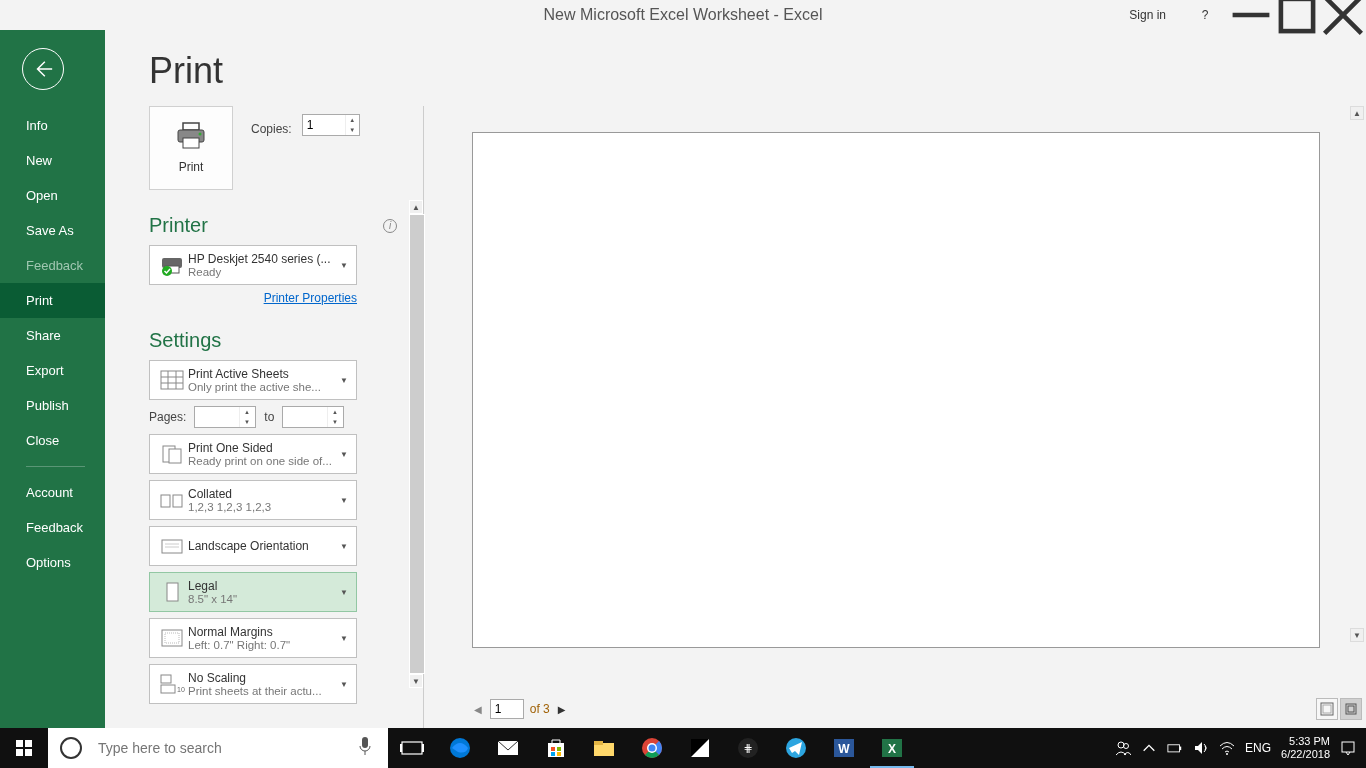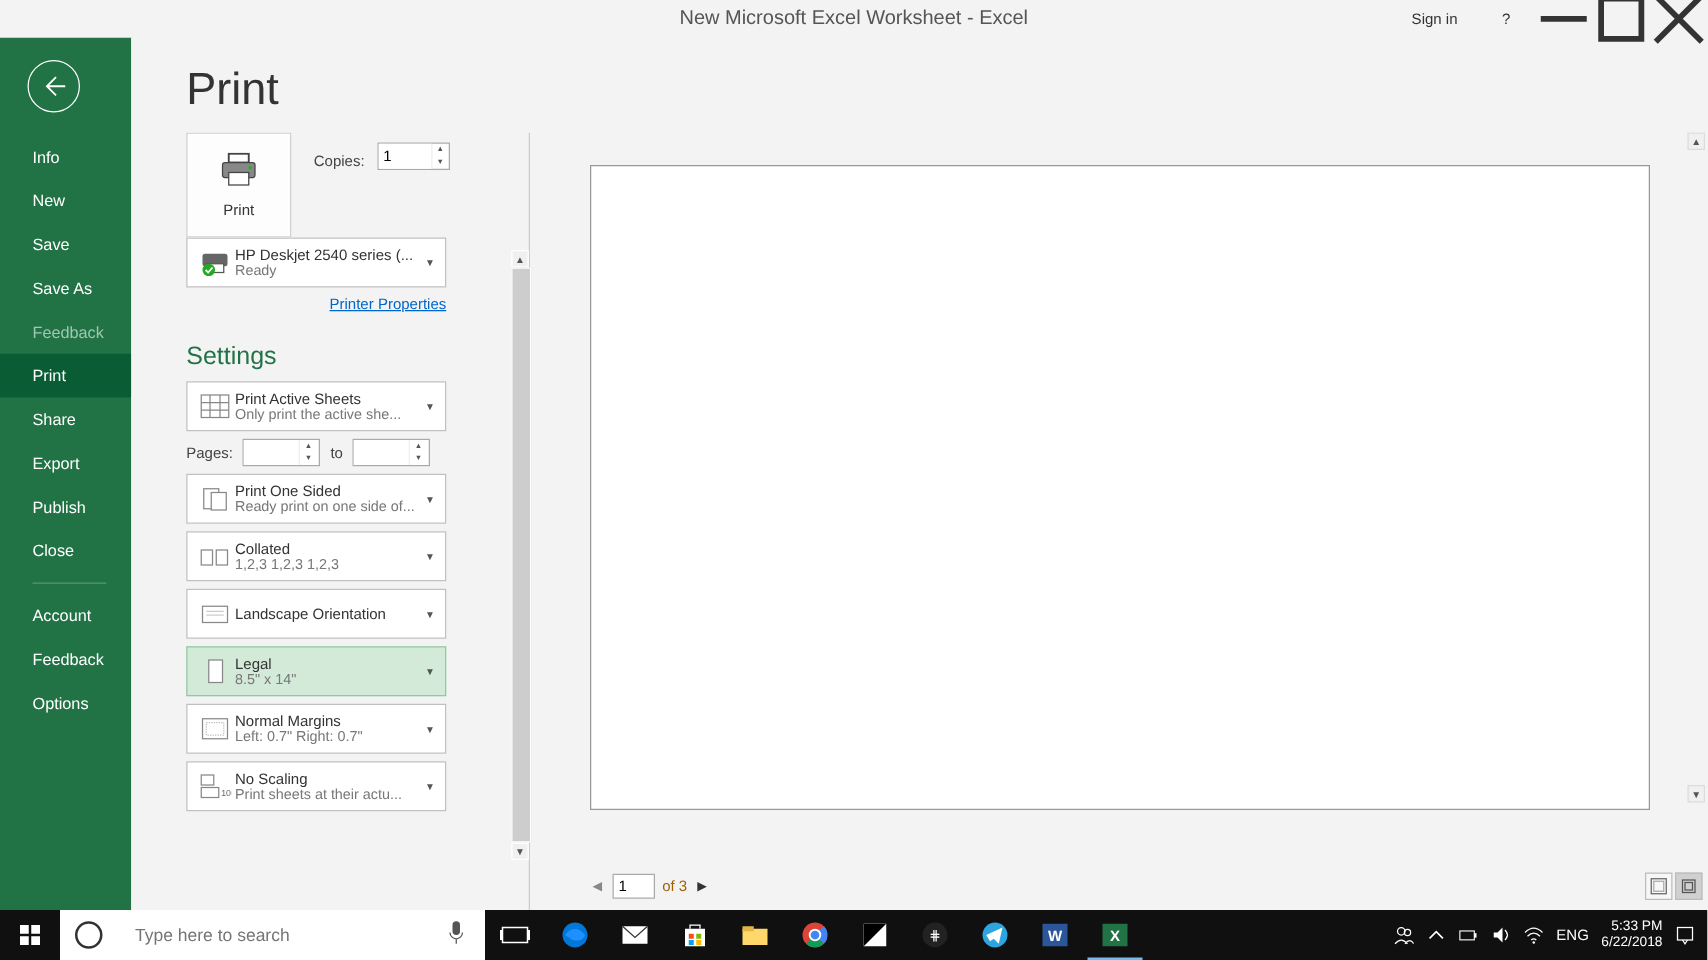--- a/index.html
+++ b/index.html
@@ -80,21 +80,21 @@
 .page-of { font-size: 12px; color: #a16207; text-align: center; }
 .preview-controls { margin-left: auto; display: flex; gap: 2px; }
 .preview-ctrl { width: 22px; height: 22px; border: 1px solid #bbb; display: flex; align-items: center; justify-content: center; cursor: pointer; background: #f7f7f7; }
 .preview-ctrl.active { background: #d0d0d0; }
 .preview-ctrl svg { width: 14px; height: 14px; }
 
 
 .taskbar { position: absolute; bottom: 0; left: 0; right: 0; height: 40px; background: #101010; display: flex; align-items: center; color: #fff; }
 .start-btn { width: 48px; height: 40px; display: flex; align-items: center; justify-content: center; cursor: pointer; }
 .start-btn svg { width: 16px; height: 16px; }
-.search-box { flex: 0 0 340px; height: 40px; background: #fff; display: flex; align-items: center; gap: 26px; padding: 0 12px; color: #666; }
+.search-box { flex: 0 0 340px; height: 40px; background: #fff; display: flex; align-items: center; gap: 16px; padding: 0 12px; color: #666; }
 .search-box .cortana { width: 22px; height: 22px; border: 2px solid #333; border-radius: 50%; }
 .search-box input { border: none; flex: 1; font-size: 14px; color: #666; outline: none; }
 .mic { width: 18px; }
 .task-icons { display: flex; align-items: center; height: 40px; }
 .task-icon { width: 48px; height: 40px; display: flex; align-items: center; justify-content: center; cursor: pointer; position: relative; }
 .task-icon.active::after { content: ""; position: absolute; bottom: 0; left: 2px; right: 2px; height: 2px; background: #76b9ed; }
 .task-icon svg { width: 24px; height: 24px; }
 .sys-tray { margin-left: auto; display: flex; align-items: center; gap: 10px; padding: 0 10px; font-size: 11px; }
 .sys-tray .lang { font-size: 12px; }
 .sys-time { text-align: right; font-size: 11px; line-height: 1.2; }
@@ -130,21 +130,21 @@
 <div class="main">
 
   <div class="sidebar">
     <div class="back-btn">
       <svg viewBox="0 0 24 24">
           <path d="M14 4 L6 12 L14 20 M6 12 H22" stroke="#fff" stroke-width="1.6" fill="none"></path>
         </svg>
     </div>
     <div class="nav-item">Info</div>
     <div class="nav-item">New</div>
-    <div class="nav-item">Save</div>
+    <div class="nav-item">Open</div>
     <div class="nav-item">Save As</div>
     <div class="nav-item disabled">Feedback</div>
     <div class="nav-item active">Print</div>
     <div class="nav-item">Share</div>
     <div class="nav-item">Export</div>
     <div class="nav-item">Publish</div>
     <div class="nav-item">Close</div>
     <div class="nav-divider"></div>
     <div class="nav-item">Account</div>
     <div class="nav-item">Feedback</div>
@@ -175,20 +175,24 @@
             <div class="spinner">
               <input value="1" style="">
               <div class="spinner-arrows">
                 <div>▲</div>
                 <div>▼</div>
               </div>
             </div>
           </div>
         </div>
 
+        <div class="section-title">
+          <span>Printer</span>
+          <span class="info-icon">i</span>
+        </div>
 
         <div class="dropdown">
           <div class="dd-icon">
             <svg viewBox="0 0 26 22">
                 <rect x="3" y="4" width="20" height="10" rx="2" fill="#666"></rect>
                 <rect x="6" y="12" width="14" height="7" fill="#fff" stroke="#555"></rect>
                 <circle cx="8" cy="17" r="5" fill="#2a2"></circle>
                 <path d="M5.5 17 L7.5 19 L11 15" stroke="#fff" stroke-width="1.5" fill="none"></path>
               </svg>
           </div>

